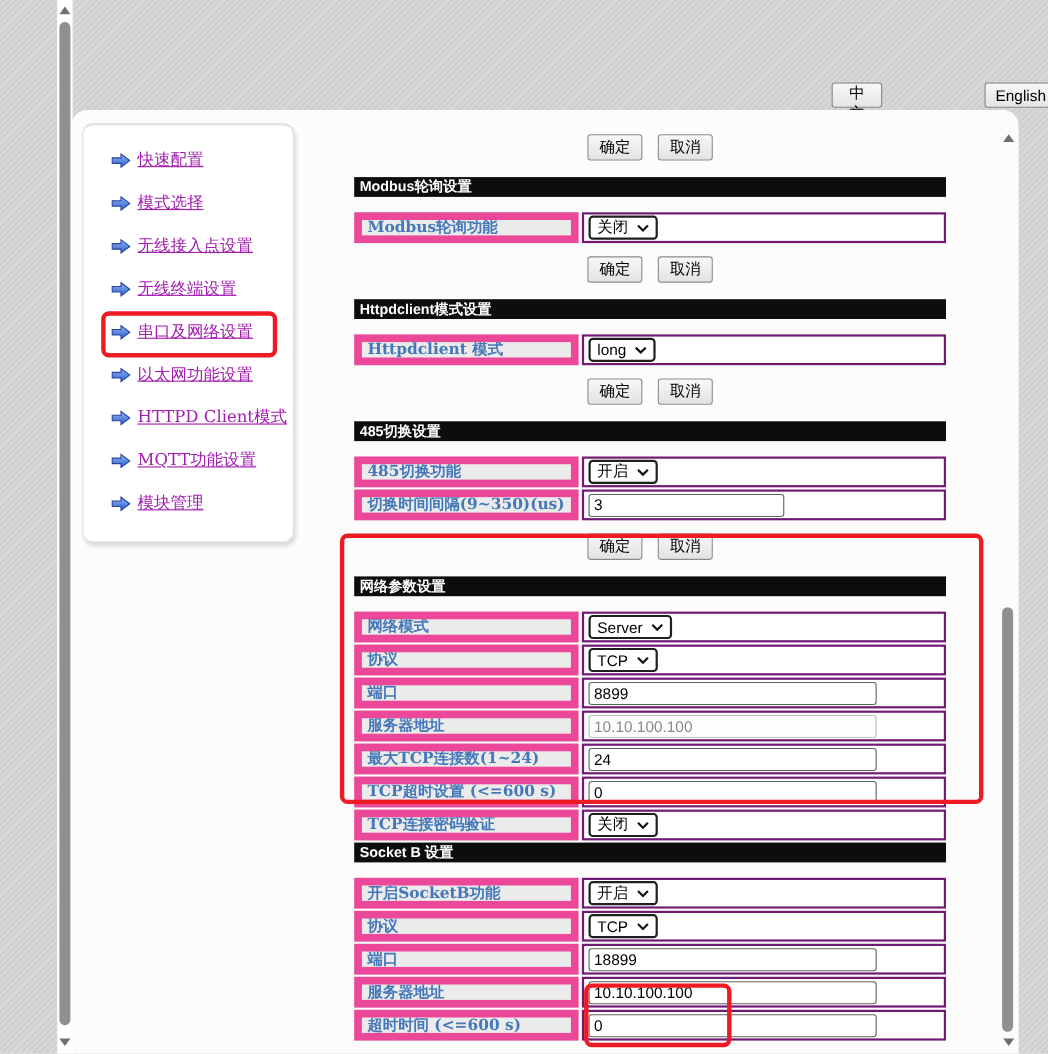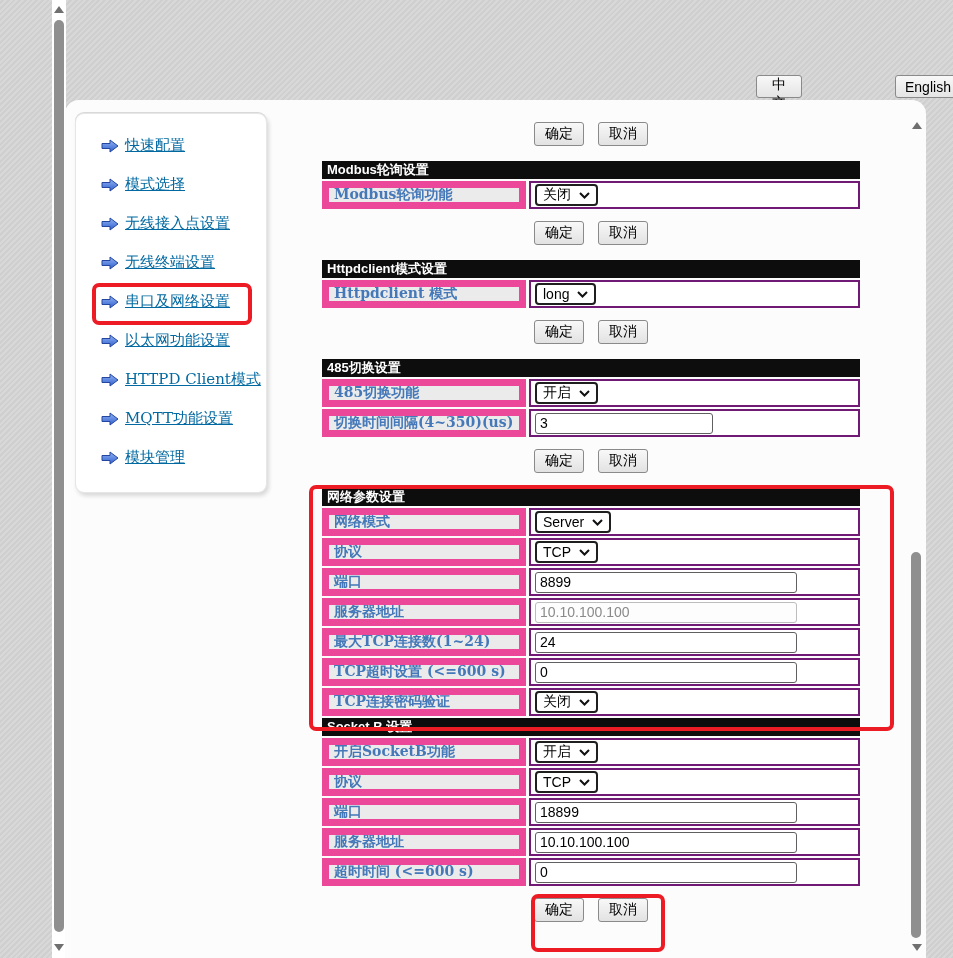--- a/index.html
+++ b/index.html
@@ -29,34 +29,34 @@
   
   .sidebar-card{
     position:absolute;left:10px;top:13px;width:192px;height:380px;
     background:#fff;border:1px solid #e6e6e6;border-radius:9px;
     box-shadow:0 -1px 0 #d9d9d9,2px 3px 4px rgba(0,0,0,.14);
     padding-top:12px;box-sizing:border-box;
   }
   .side-item{height:39px;display:flex;align-items:center;padding-left:25px;cursor:pointer;}
   .side-item svg{margin-right:6px;flex:0 0 auto;}
   .side-label{
-    font-family:"DejaVu Serif","Liberation Serif",serif;font-size:15px;color:#0369a1;
+    font-family:"DejaVu Serif","Liberation Serif",serif;font-size:15px;color:#a21caf;
     text-decoration:underline;white-space:nowrap;
   }
   
   .main-col{position:absolute;left:257px;top:22px;width:538px;}
   .btn-row{display:flex;justify-content:center;gap:14px;margin:12px 0 15px 0;}
   .btn-row.first{margin-top:0;}
   .form-btn{
     height:24px;padding:1px 10px;font:14px "Liberation Sans",sans-serif;color:#000;
     background:linear-gradient(#f8f8f8,#e2e2e2);border:1px solid #8a8a8a;border-radius:3px;cursor:pointer;
   }
   .sec-header{
     height:18px;line-height:18px;background:#0d0d0d;color:#fff;
-    font-size:13px;font-weight:bold;padding-left:5px;margin-bottom:2px;
+    font-size:13px;font-weight:bold;padding-left:5px;margin-bottom:14px;
   }
   .form-row{display:flex;gap:3px;height:28px;margin-bottom:2px;}
   .label-cell{
     width:204px;flex:0 0 204px;box-sizing:border-box;background:#ebebeb;
     border:7px solid #ec4899;display:flex;align-items:center;padding-left:5px;
     font-family:"DejaVu Serif","Liberation Serif",serif;font-weight:bold;font-size:14px;color:#4478b8;
     white-space:nowrap;overflow:hidden;
   }
   .value-cell{
     flex:1;box-sizing:border-box;background:#fff;border:2px solid #701a75;
@@ -255,21 +255,21 @@
           <div class="value-cell">
             <span class="sel">
               <span class="sel-text">开启</span>
               <svg width="11" height="7" viewBox="0 0 11 7">
                 <polyline points="1,1 5.5,5.5 10,1" fill="none" stroke="#111" stroke-width="2"></polyline>
               </svg>
             </span>
           </div>
         </div>
         <div class="form-row">
-          <div class="label-cell">切换时间间隔(4~350)(us)</div>
+          <div class="label-cell">切换时间间隔(9~350)(us)</div>
           <div class="value-cell">
             <input class="txt" type="text" value="3" style="width: 178px;">
           </div>
         </div>
       </div>
       <div class="btn-row">
         <button class="form-btn">确定</button>
         <button class="form-btn">取消</button>
       </div>
       <div class="section">

